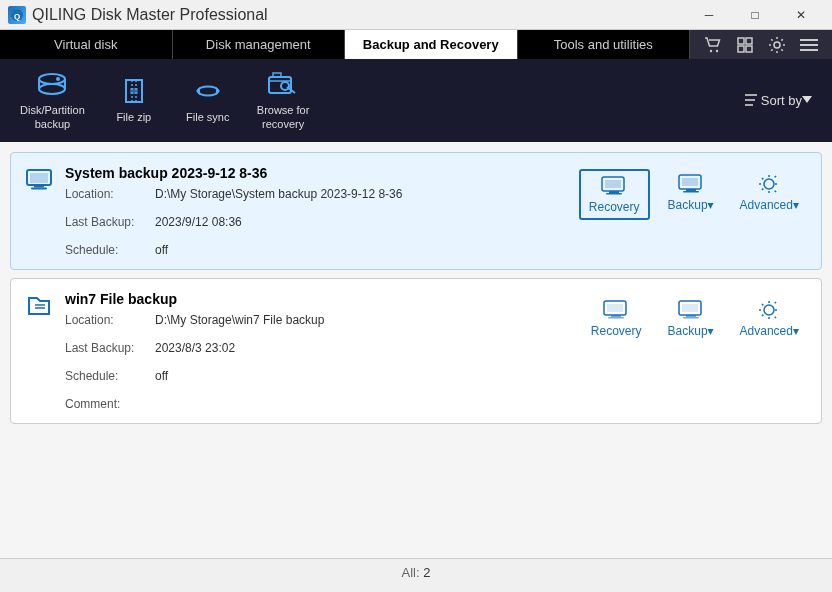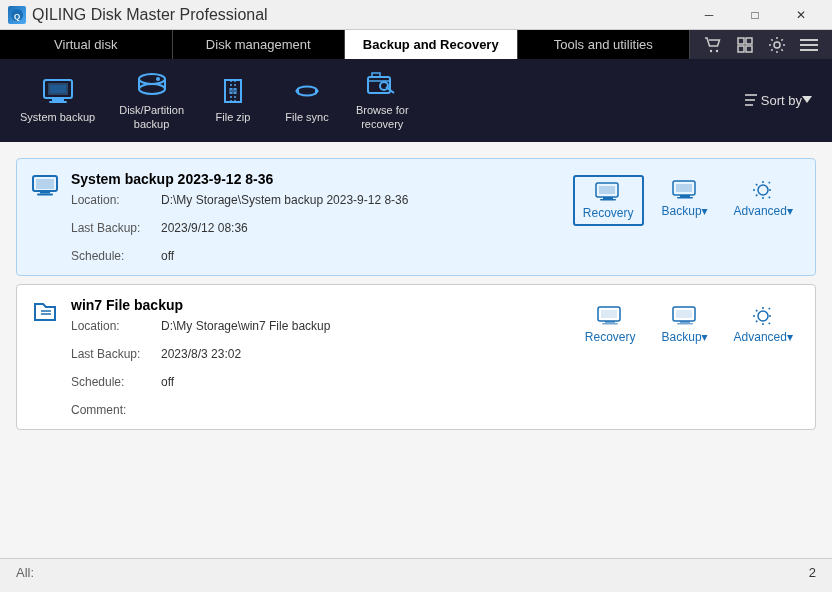--- a/index.html
+++ b/index.html
@@ -108,21 +108,21 @@
       display: flex; align-items: center; 
       color: #ddd; cursor: pointer;
       padding: 6px 10px;
       border-radius: 4px;
       font-size: 13px;
     }
 
     
     #main {
       background: #f5f5f5;
-      padding: 16px;
+      padding: 10px;
       height: calc(592px - 30px - 36px - 82px - 28px);
       overflow-y: auto;
     }
 
     
     .backup-card {
       background: white;
       border: 1px solid #ccc;
       border-radius: 4px;
       margin-bottom: 8px;
@@ -177,21 +177,21 @@
     .action-btn svg { margin-bottom: 3px; }
     .action-btn .btn-label { font-size: 12px; }
 
     
     #statusbar {
       height: 28px;
       background: #f0f0f0;
       border-top: 1px solid #ccc;
       display: flex;
       align-items: center;
-      justify-content: space-between;
+      justify-content: center;
       padding: 0 16px;
       font-size: 13px;
       color: #666;
     }
     #statusbar span.count { color: #333; font-weight: 500; }
   </style>
 </head>
 <body>
 
 <div id="titlebar">
@@ -249,30 +249,20 @@
         <line x1="0" y1="2" x2="18" y2="2" stroke="#ccc" stroke-width="2"></line>
         <line x1="0" y1="7" x2="18" y2="7" stroke="#ccc" stroke-width="2"></line>
         <line x1="0" y1="12" x2="18" y2="12" stroke="#ccc" stroke-width="2"></line>
       </svg>
     </div>
   </div>
 </div>
 
 <div id="toolbar">
 
-  <div class="tool-item">
-    <svg width="36" height="30" viewBox="0 0 36 30" fill="none">
-      <rect x="4" y="4" width="28" height="18" rx="2" stroke="#4dabf7" stroke-width="2"></rect>
-      <rect x="8" y="7" width="20" height="12" fill="#4dabf7" opacity="0.3"></rect>
-      <rect x="12" y="22" width="12" height="3" fill="#4dabf7"></rect>
-      <rect x="9" y="25" width="18" height="2" rx="1" fill="#4dabf7"></rect>
-      <rect x="10" y="9" width="16" height="8" fill="#1a6eb5" opacity="0.5"></rect>
-    </svg>
-    <span class="label">System backup</span>
-  </div>
 
   <div class="tool-item">
     <svg width="36" height="30" viewBox="0 0 36 30" fill="none">
       <ellipse cx="18" cy="10" rx="13" ry="5" stroke="#4dabf7" stroke-width="2" fill="none"></ellipse>
       <line x1="5" y1="10" x2="5" y2="20" stroke="#4dabf7" stroke-width="2"></line>
       <line x1="31" y1="10" x2="31" y2="20" stroke="#4dabf7" stroke-width="2"></line>
       <ellipse cx="18" cy="20" rx="13" ry="5" stroke="#4dabf7" stroke-width="2" fill="none"></ellipse>
       <circle cx="24" cy="10" r="2" fill="#4dabf7"></circle>
     </svg>
     <span class="label">Disk/Partition<br>backup</span>

